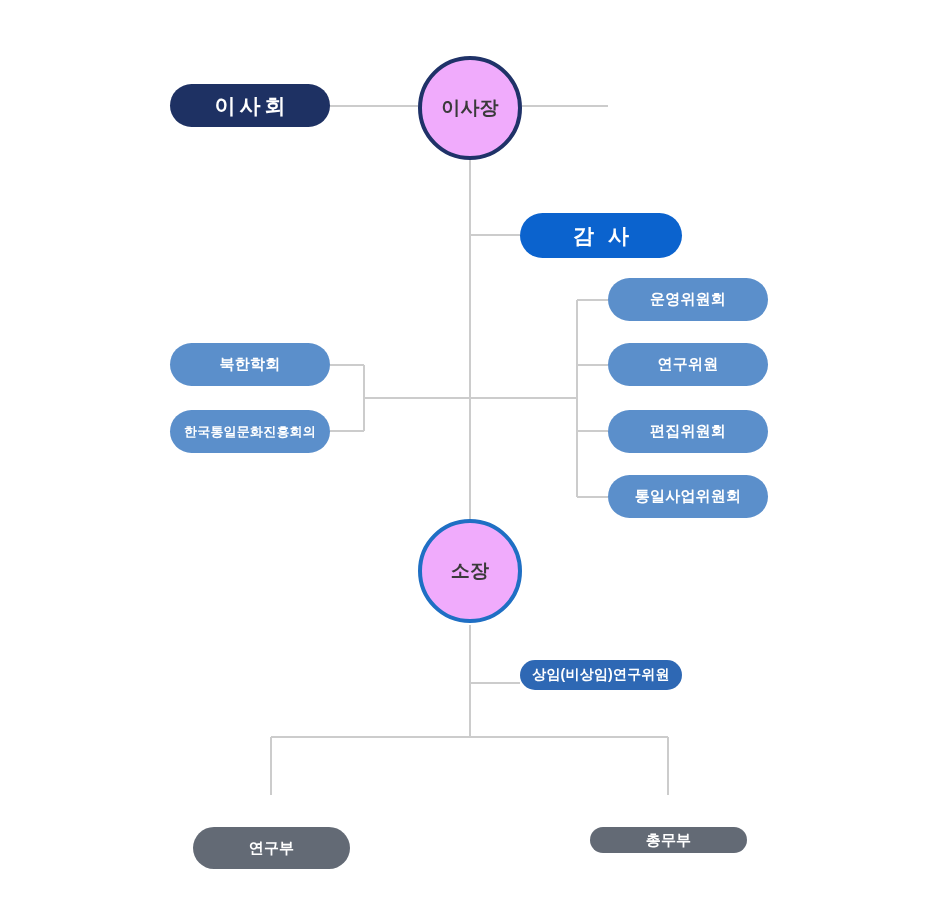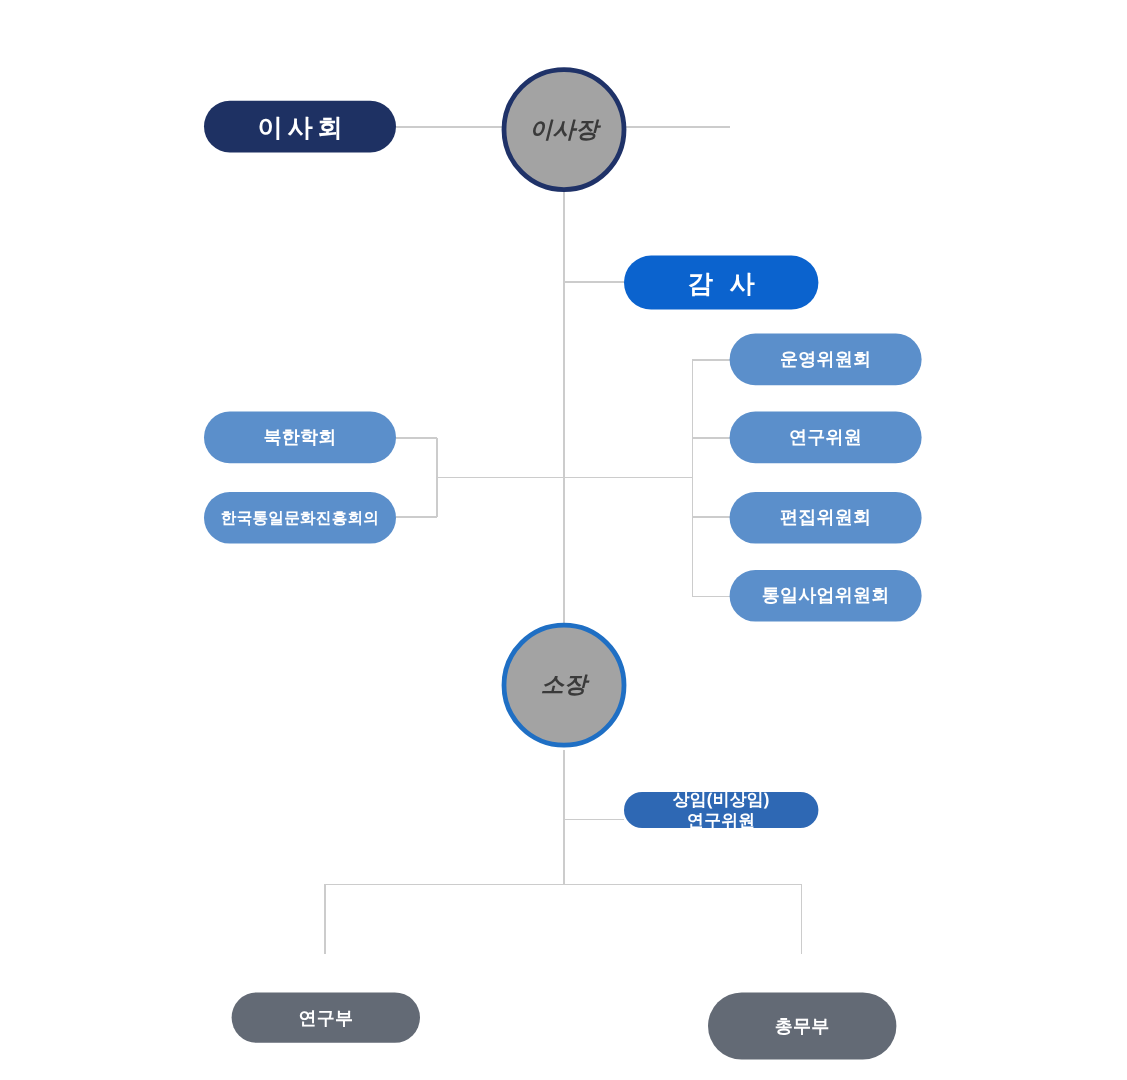--- a/index.html
+++ b/index.html
@@ -27,24 +27,23 @@
   .pill{border-radius:999px;}
 
   .navy{background:#1e3163;}
   .blue-strong{background:#0b63ce;}
   .blue-mid{background:#2e68b4;}
   .blue-light{background:#5b8fcb;}
   .grey{background:#636a75;margin-top:34px;}
 
   .circle{
     border-radius:50%;
-    background:#a3a3a3;
+    background:#f0abfc;
     color:#3a3a3a;
     font-weight:bold;
-    font-style:italic;
   }
   .circle-navy{border:4px solid #1f3268;}
   .circle-blue{border:4px solid #1f6fc4;}
 
   .t16{font-size:21px;}
   .t15{font-size:15px;}
   .t14{font-size:14px;}
   .t13{font-size:13px;}
   .t19{font-size:19px;}
   .sp{letter-spacing:4px;text-indent:4px;}
@@ -118,25 +117,25 @@
     <span>북한학회</span>
   </div>
   <div class="node pill blue-light t13" style="left:170px;top:410px;width:160px;height:43px;">
     <span>한국통일문화진흥회의</span>
   </div>
 
   <div class="node circle circle-blue t19" style="left:418px;top:519px;width:104px;height:104px;">
     <span>소장</span>
   </div>
 
-  <div class="node pill blue-mid t14 two-line" style="left:520px;top:660px;width:162px;height:30px;flex-direction:column;">
+  <div class="node pill blue-mid t14 two-line" style="left:520px;top:660px;width:162px;height:30px;">
     <span>상임(비상임)</span>
     <span>연구위원</span>
   </div>
 
   <div class="node pill grey t15" style="left:193px;top:793px;width:157px;height:42px;">
     <span>연구부</span>
   </div>
-  <div class="node pill grey t15" style="left:590px;top:793px;width:157px;height:56px;">
+  <div class="node pill grey t15" style="left:590px;top:793px;width:157px;height:26px;">
     <span>총무부</span>
   </div>
 
 </div>
 
 </body></html>

